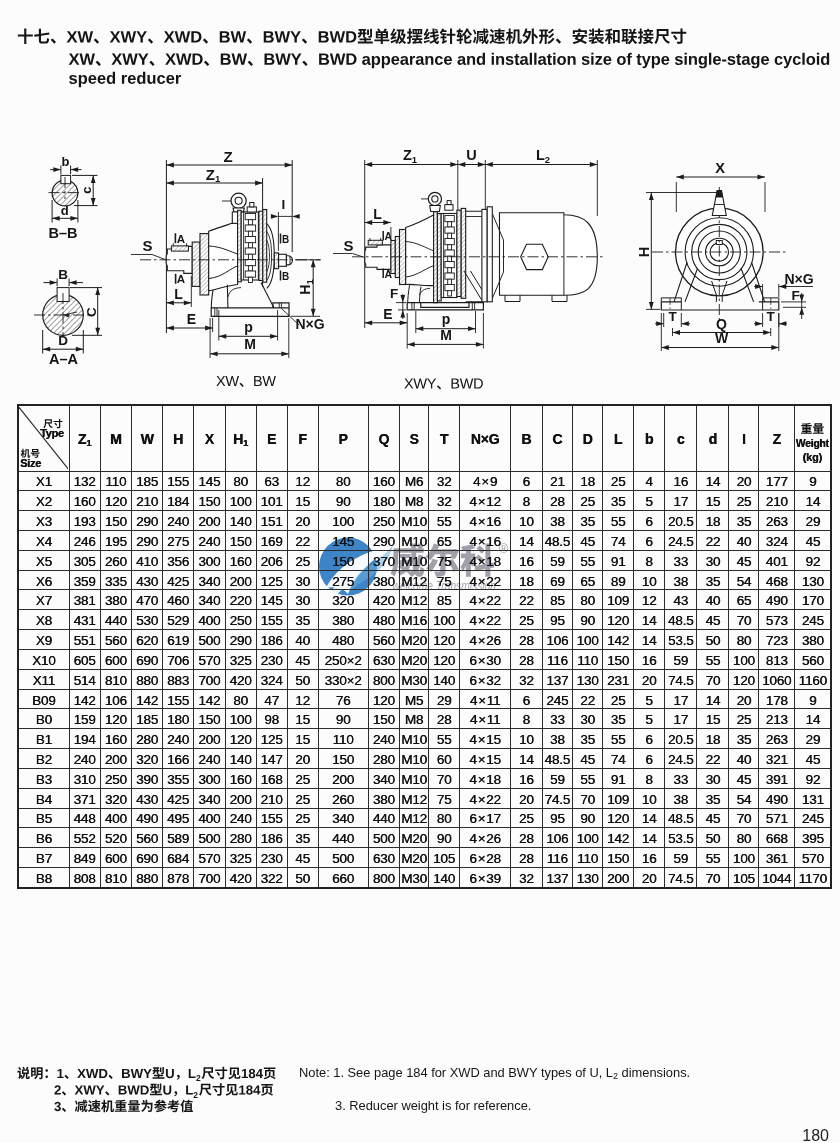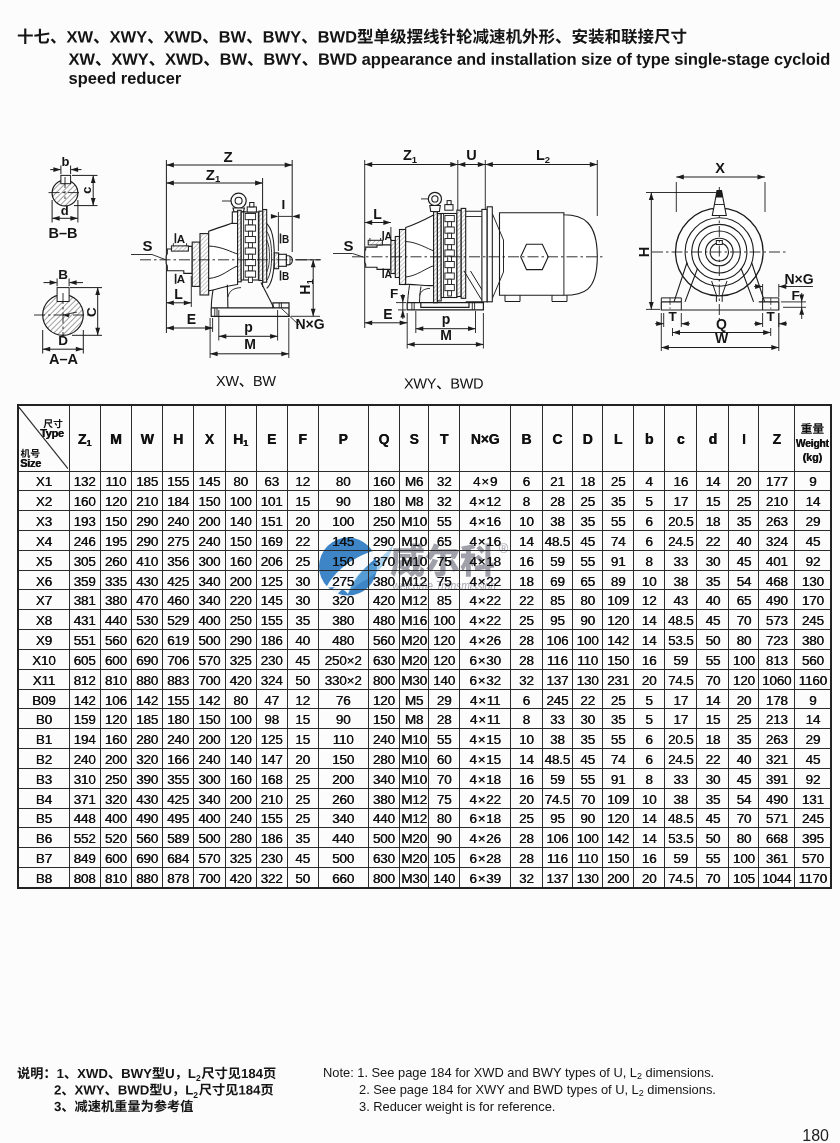--- a/index.html
+++ b/index.html
@@ -5,21 +5,21 @@
 body{width:840px;height:1143px;position:relative;background:#fcfcfc;font-family:"Liberation Sans",sans-serif;overflow:hidden;transform:translateZ(0);}
 #art{position:absolute;left:0;top:0;z-index:2;}
 #dim{position:absolute;left:17px;top:404px;width:813.5px;height:485px;border-collapse:collapse;table-layout:fixed;z-index:1;font-family:"Liberation Sans",sans-serif;}
 #dim td{border:1px solid #2b2b2b;text-align:center;vertical-align:middle;font-size:13.5px;letter-spacing:-0.2px;color:#111;padding:2px 0 0 0;overflow:hidden;text-shadow:0.4px 0 0 #111;}
 #dim tr.hd td{height:62.5px;font-size:14px;font-weight:bold;}
 #dim tr.hd td sub{font-size:9.5px;}
 #dim{border:2px solid #222;}
 #dim td.corner{padding:0;}
 #wm{position:absolute;left:318px;top:536px;z-index:0;}
 #noteszh{position:absolute;left:17px;top:1062px;z-index:2;}
-#notesen{position:absolute;left:299px;top:1064.5px;z-index:2;font-size:12.9px;color:#151515;line-height:16.3px;letter-spacing:-0.02px;margin-left:24px;}
+#notesen{position:absolute;left:299px;top:1064.5px;z-index:2;font-size:12.9px;color:#151515;line-height:16.3px;letter-spacing:-0.02px;}
 #notesen .ind{padding-left:36px;}
 #pageno{position:absolute;right:11px;top:1127px;font-size:16px;color:#222;z-index:2;}
 sub{vertical-align:baseline;position:relative;top:2px;}
 </style></head>
 <body>
 
 <svg id="art" width="840" height="420" viewBox="0 0 840 420">
 <defs>
 <pattern id="hat" patternUnits="userSpaceOnUse" width="3.9" height="3.9" patternTransform="rotate(45)">
 <rect width="3.9" height="3.9" fill="#fff"></rect>
@@ -812,21 +812,21 @@
         <td>16</td>
         <td>59</td>
         <td>55</td>
         <td>100</td>
         <td>813</td>
         <td>560</td>
       </tr>
 
 <tr>
         <td>X11</td>
-        <td>812</td>
+        <td>514</td>
         <td>810</td>
         <td>880</td>
         <td>883</td>
         <td>700</td>
         <td>420</td>
         <td>324</td>
         <td>50</td>
         <td>330×2</td>
         <td>800</td>
         <td>M30</td>
@@ -1013,21 +1013,21 @@
         <td>490</td>
         <td>495</td>
         <td>400</td>
         <td>240</td>
         <td>155</td>
         <td>25</td>
         <td>340</td>
         <td>440</td>
         <td>M12</td>
         <td>80</td>
-        <td>6 × 18</td>
+        <td>6 × 17</td>
         <td>25</td>
         <td>95</td>
         <td>90</td>
         <td>120</td>
         <td>14</td>
         <td>48.5</td>
         <td>45</td>
         <td>70</td>
         <td>571</td>
         <td>245</td>
@@ -1136,15 +1136,15 @@
 <text x="178.9" y="19" font-size="8.5" font-weight="bold" font-family="Liberation Sans, sans-serif">2</text>
 <path d="M2.1252 -10.7712V-6.8244C2.1252 -4.7124 1.9932 -1.8215999999999999 0.2772 0.1188C0.6468 0.31679999999999997 1.3596 0.9107999999999999 1.6236 1.2408C3.102 -0.4356 3.6036 -2.9832 3.762 -5.148H6.5736C7.4315999999999995 -2.0592 8.8704 0.07919999999999999 11.7084 1.0824C11.946 0.6335999999999999 12.4344 -0.0528 12.804 -0.3828C10.3488 -1.1219999999999999 8.9232 -2.8248 8.2104 -5.148H11.5896V-10.7712ZM3.8148 -9.2268H9.9264V-6.6924H3.8148V-6.8244Z M15.074399999999999 -5.2404C15.972 -4.2504 16.962 -2.8776 17.331599999999998 -1.98L18.796799999999998 -2.8908C18.3744 -3.828 17.331599999999998 -5.1216 16.433999999999997 -6.0588ZM21.119999999999997 -11.2068V-8.5668H13.793999999999999V-6.9828H21.119999999999997V-0.9107999999999999C21.119999999999997 -0.6072 20.988 -0.5016 20.6712 -0.5016C20.314799999999998 -0.5016 19.1928 -0.4884 18.084 -0.5412C18.3612 -0.07919999999999999 18.6912 0.726 18.796799999999998 1.2144C20.195999999999998 1.2276 21.2652 1.1616 21.925199999999997 0.8976C22.572 0.6335999999999999 22.8096 0.1716 22.8096 -0.8976V-6.9828H25.8192V-8.5668H22.8096V-11.2068Z M28.445999999999998 -10.6128V-2.9568H30.096V-9.0024H35.8116V-2.9568H37.5408V-10.6128ZM32.0496 -8.0124C31.930799999999998 -3.828 31.878 -1.3596 26.8356 -0.1716C27.1788 0.1716 27.587999999999997 0.792 27.7596 1.2144C30.7956 0.4092 32.2476 -0.8844 32.9736 -2.6796V-1.1352C32.9736 0.3696 33.461999999999996 0.792 35.046 0.792C35.376 0.792 36.7356 0.792 37.092 0.792C38.5176 0.792 38.94 0.2508 39.1248 -1.9667999999999999C38.7024 -2.0724 38.016 -2.31 37.686 -2.574C37.62 -0.8976 37.5276 -0.66 36.96 -0.66C36.6168 -0.66 35.507999999999996 -0.66 35.2308 -0.66C34.6368 -0.66 34.5312 -0.7128 34.5312 -1.1616V-4.0524H33.382799999999996C33.6204 -5.214 33.6864 -6.534 33.726 -8.0124Z M40.431445312499996 0.0V-1.3470703124999999H42.680859375V-7.541015625L40.502343749999994 -6.1810546875V-7.60546875L42.7775390625 -9.0814453125H44.491992187499996V-1.3470703124999999H46.57382812499999V0.0Z M53.876367187499994 -2.5587890625Q53.876367187499994 -1.2826171874999999 53.032031249999996 -0.5768554687499999Q52.1876953125 0.12890625 50.621484374999994 0.12890625Q49.068164062499996 0.12890625 48.214160156249996 -0.5736328125Q47.360156249999996 -1.276171875 47.360156249999996 -2.5458984375Q47.360156249999996 -3.416015625 47.86289062499999 -4.01220703125Q48.365624999999994 -4.6083984375 49.20996093749999 -4.7501953125V-4.7759765624999995Q48.4751953125 -4.9371093749999995 48.0240234375 -5.504296875Q47.5728515625 -6.071484375 47.5728515625 -6.8126953125Q47.5728515625 -7.927734375 48.36240234375 -8.572265625Q49.151953125 -9.216796875 50.59570312499999 -9.216796875Q52.071679687499994 -9.216796875 52.861230468749994 -8.58837890625Q53.650781249999994 -7.9599609375 53.650781249999994 -6.7998046875Q53.650781249999994 -6.05859375 53.20283203125 -5.497851562499999Q52.75488281249999 -4.9371093749999995 52.000781249999996 -4.7888671875V-4.7630859375Q52.877343749999994 -4.6212890625 53.376855468749994 -4.04443359375Q53.876367187499994 -3.4675781249999997 53.876367187499994 -2.5587890625ZM51.78808593749999 -6.703125Q51.78808593749999 -7.34765625 51.491601562499994 -7.64736328125Q51.195117187499996 -7.947070312499999 50.59570312499999 -7.947070312499999Q49.422656249999996 -7.947070312499999 49.422656249999996 -6.703125Q49.422656249999996 -5.401171874999999 50.60859375 -5.401171874999999Q51.201562499999994 -5.401171874999999 51.49482421875 -5.7041015625Q51.78808593749999 -6.00703125 51.78808593749999 -6.703125ZM52.000781249999996 -2.70703125Q52.000781249999996 -4.1314453124999995 50.582812499999996 -4.1314453124999995Q49.925390625 -4.1314453124999995 49.574121093749994 -3.7576171874999997Q49.2228515625 -3.3837890625 49.2228515625 -2.68125Q49.2228515625 -1.8820312499999998 49.57089843749999 -1.5146484375Q49.91894531249999 -1.147265625 50.634375 -1.147265625Q51.33691406249999 -1.147265625 51.668847656249994 -1.5146484375Q52.000781249999996 -1.8820312499999998 52.000781249999996 -2.70703125Z M60.341015625 -1.8498046874999998V0.0H58.613671874999994V-1.8498046874999998H54.482226562499996V-3.2097656249999997L58.317187499999996 -9.0814453125H60.341015625V-3.196875H61.552734375V-1.8498046874999998ZM58.613671874999994 -6.1681640625Q58.613671874999994 -6.5162109374999995 58.63623046875 -6.922265625Q58.6587890625 -7.3283203125 58.671679687499996 -7.4443359375Q58.5041015625 -7.0833984375 58.065820312499994 -6.400195312499999L55.958203125 -3.196875H58.613671874999994Z M67.4448328125 -5.9268V-3.564C67.4448328125 -2.2836 66.7056328125 -0.924 62.1516328125 -0.07919999999999999C62.5080328125 0.2376 62.9568328125 0.858 63.1284328125 1.2012C68.0520328125 0.1716 69.0816328125 -1.6368 69.0816328125 -3.5376V-5.9268ZM68.6988328125 -1.254C70.2036328125 -0.594 72.2628328125 0.4752 73.23963281249999 1.2012L74.2164328125 -0.039599999999999996C73.1604328125 -0.7524 71.0484328125 -1.7424 69.5964328125 -2.3232ZM63.5904328125 -7.9332V-1.782H65.2140328125V-6.4812H71.3652328125V-1.8215999999999999H73.0680328125V-7.9332H68.2632328125C68.4480328125 -8.2896 68.6460328125 -8.6988 68.8308328125 -9.1212H74.0580328125V-10.5864H62.5080328125V-9.1212H67.0488328125C66.9432328125 -8.7252 66.8112328125 -8.3028 66.6924328125 -7.9332Z" transform="translate(184.4,16)"></path>
 <path d="M0.45761718749999997 0.0V-1.2568359375Q0.8121093749999999 -2.03671875 1.46630859375 -2.7779296875Q2.1205078125 -3.519140625 3.1130859374999997 -4.3248046874999995Q4.0669921874999995 -5.0982421874999995 4.450488281249999 -5.6009765625Q4.833984375 -6.1037109375 4.833984375 -6.587109375Q4.833984375 -7.7730468749999995 3.6416015625 -7.7730468749999995Q3.0615234375 -7.7730468749999995 2.75537109375 -7.46044921875Q2.44921875 -7.1478515625 2.358984375 -6.52265625L0.5349609375 -6.625781249999999Q0.6896484374999999 -7.8890625 1.4791992187499998 -8.5529296875Q2.26875 -9.216796875 3.6287109374999997 -9.216796875Q5.0982421874999995 -9.216796875 5.884570312499999 -8.546484375Q6.6708984375 -7.876171875 6.6708984375 -6.664453125Q6.6708984375 -6.0263671875 6.41953125 -5.5107421875Q6.1681640625 -4.9951171875 5.775 -4.56005859375Q5.3818359375 -4.125 4.901660156249999 -3.7447265625Q4.4214843749999995 -3.364453125 3.9703124999999995 -3.003515625Q3.519140625 -2.642578125 3.14853515625 -2.2751953125Q2.7779296875 -1.9078125 2.5974609374999997 -1.4888671875H6.8126953125V0.0Z M10.7072109375 0.9107999999999999 12.1196109375 -0.3036C11.459610937499999 -1.1219999999999999 10.179210937499999 -2.4288 9.2420109375 -3.1944L7.8692109375 -2.0064C8.7800109375 -1.2144 9.9020109375 -0.07919999999999999 10.7072109375 0.9107999999999999Z M27.231445312499996 0.0 24.9498046875 -3.6158203125 22.668164062499997 0.0H20.657226562499996L23.802539062499996 -4.7759765624999995L20.921484375 -9.0814453125H22.932421874999996L24.9498046875 -5.8716796874999995L26.967187499999998 -9.0814453125H28.965234374999994L26.206640625 -4.7759765624999995L29.229492187499996 0.0Z M39.44531249999999 0.0H37.18945312499999L35.958398437499994 -5.2529296875Q35.732812499999994 -6.1810546875 35.57812499999999 -7.1929687499999995Q35.42343749999999 -6.3486328125 35.32675781249999 -5.90712890625Q35.23007812499999 -5.465624999999999 33.953906249999996 0.0H31.698046874999996L29.358398437499996 -9.0814453125H31.285546874999994L32.600390624999996 -3.2162109374999996L32.896874999999994 -1.7982421874999999Q33.07734375 -2.6941406249999997 33.24814453124999 -3.50947265625Q33.41894531249999 -4.3248046874999995 34.533984374999996 -9.0814453125H36.660937499999996L37.80820312499999 -4.2474609375Q37.9435546875 -3.7060546875 38.2658203125 -1.7982421874999999L38.426953125 -2.5458984375L38.76855468749999 -4.0283203125L39.86425781249999 -9.0814453125H41.791406249999994Z M47.16035156249999 -3.7253906249999997V0.0H45.26542968749999V-3.7253906249999997L42.02988281249999 -9.0814453125H44.02148437499999L46.19999999999999 -5.240039062499999L48.40429687499999 -9.0814453125H50.395898437499994Z M53.97459374999999 0.9107999999999999 55.38699374999999 -0.3036C54.72699374999999 -1.1219999999999999 53.44659374999999 -2.4288 52.50939374999999 -3.1944L51.13659374999999 -2.0064C52.04739374999999 -1.2144 53.16939374999999 -0.07919999999999999 53.97459374999999 0.9107999999999999Z M72.74179687499999 -2.591015625Q72.74179687499999 -1.353515625 71.81367187499998 -0.6767578125Q70.88554687499999 0.0 69.23554687499998 0.0H64.69160156249998V-9.0814453125H68.84882812499998Q70.51171874999999 -9.0814453125 71.36572265624999 -8.50458984375Q72.21972656249999 -7.927734375 72.21972656249999 -6.7998046875Q72.21972656249999 -6.0263671875 71.79111328124998 -5.49462890625Q71.36249999999998 -4.962890625 70.48593749999999 -4.7759765624999995Q71.58808593749998 -4.6470703124999995 72.16494140625 -4.0831054687499995Q72.74179687499999 -3.519140625 72.74179687499999 -2.591015625ZM70.30546874999999 -6.5419921875Q70.30546874999999 -7.154296875 69.91552734374999 -7.412109375Q69.52558593749998 -7.669921875 68.75859374999999 -7.669921875H66.59296874999998V-5.4205078124999995H68.77148437499999Q69.57714843749999 -5.4205078124999995 69.94130859375 -5.700878906249999Q70.30546874999999 -5.981249999999999 70.30546874999999 -6.5419921875ZM70.83398437499999 -2.7392578125Q70.83398437499999 -4.0154296875 69.00351562499999 -4.0154296875H66.59296874999998V-1.4115234374999999H69.07441406249998Q69.98964843749998 -1.4115234374999999 70.41181640624998 -1.7434570312499997Q70.83398437499999 -2.075390625 70.83398437499999 -2.7392578125Z M83.44101562499998 0.0H81.18515624999998L79.95410156249999 -5.2529296875Q79.72851562499999 -6.1810546875 79.57382812499998 -7.1929687499999995Q79.41914062499998 -6.3486328125 79.32246093749998 -5.90712890625Q79.22578124999998 -5.465624999999999 77.94960937499998 0.0H75.69374999999998L73.35410156249998 -9.0814453125H75.28124999999999L76.59609374999998 -3.2162109374999996L76.89257812499999 -1.7982421874999999Q77.07304687499997 -2.6941406249999997 77.24384765624998 -3.50947265625Q77.41464843749998 -4.3248046874999995 78.52968749999998 -9.0814453125H80.65664062499998L81.80390624999998 -4.2474609375Q81.93925781249997 -3.7060546875 82.26152343749997 -1.7982421874999999L82.42265624999997 -2.5458984375L82.76425781249998 -4.0283203125L83.85996093749998 -9.0814453125H85.78710937499997Z M94.77832031249999 -4.6083984375Q94.77832031249999 -3.2033203125 94.22724609374998 -2.15595703125Q93.67617187499998 -1.10859375 92.66748046874997 -0.554296875Q91.65878906249998 0.0 90.35683593749998 0.0H86.68300781249998V-9.0814453125H89.97011718749998Q92.26464843749999 -9.0814453125 93.52148437499999 -7.92451171875Q94.77832031249999 -6.767578125 94.77832031249999 -4.6083984375ZM92.86406249999999 -4.6083984375Q92.86406249999999 -6.071484375 92.10351562499999 -6.84169921875Q91.34296874999998 -7.6119140624999995 89.93144531249999 -7.6119140624999995H88.58437499999998V-1.46953125H90.19570312499998Q91.42031249999998 -1.46953125 92.14218749999998 -2.3138671875Q92.86406249999999 -3.158203125 92.86406249999999 -4.6083984375Z M103.39781718749998 -10.4544V-5.9664H104.84981718749998V-10.4544ZM105.81341718749998 -11.0616V-5.4252C105.81341718749998 -5.2536 105.76061718749997 -5.214 105.56261718749998 -5.214C105.37781718749997 -5.1876 104.73101718749997 -5.1876 104.12381718749998 -5.214C104.32181718749997 -4.8312 104.53301718749998 -4.224 104.59901718749998 -3.828C105.52301718749997 -3.828 106.20941718749998 -3.8544 106.69781718749998 -4.0656C107.18621718749998 -4.3032 107.31821718749998 -4.6728 107.31821718749998 -5.3988V-11.0616ZM100.13741718749998 -9.3588V-7.9728H99.01541718749998V-9.3588ZM97.28621718749997 -3.2076V-1.7688H101.11421718749997V-0.7128H95.93981718749998V0.7524H107.88581718749998V-0.7128H102.73781718749997V-1.7688H106.56581718749997V-3.2076H102.73781718749997V-4.2504H101.61581718749997V-6.5736H102.84341718749998V-7.9728H101.61581718749997V-9.3588H102.55301718749998V-10.7448H96.52061718749998V-9.3588H97.56341718749998V-7.9728H96.07181718749997V-6.5736H97.40501718749998C97.20701718749997 -5.9136 96.75821718749998 -5.28 95.79461718749998 -4.7783999999999995C96.07181718749997 -4.554 96.61301718749998 -3.9732 96.82421718749998 -3.6696C98.14421718749998 -4.3956 98.69861718749998 -5.478 98.90981718749998 -6.5736H100.13741718749998V-4.026H101.11421718749997V-3.2076Z M113.19257812499998 0.12890625Q111.31699218749998 0.12890625 110.32119140624998 -0.7863281249999999Q109.32539062499998 -1.7015624999999999 109.32539062499998 -3.4031249999999997V-9.0814453125H111.22675781249998V-3.5513671875Q111.22675781249998 -2.4749999999999996 111.73916015624998 -1.9174804687499998Q112.25156249999998 -1.3599609375 113.24414062499999 -1.3599609375Q114.26249999999997 -1.3599609375 114.81035156249997 -1.9432617187499999Q115.35820312499997 -2.5265625 115.35820312499997 -3.6158203125V-9.0814453125H117.25957031249997V-3.4998046874999997Q117.25957031249997 -1.7724609375 116.19287109374997 -0.82177734375Q115.12617187499998 0.12890625 113.19257812499998 0.12890625Z M120.62603437499997 1.8215999999999999C122.26283437499997 1.3332 123.22643437499997 0.1188 123.22643437499997 -1.386C123.22643437499997 -2.4948 122.73803437499997 -3.1944 121.80083437499998 -3.1944C121.10123437499998 -3.1944 120.50723437499997 -2.7456 120.50723437499997 -2.0064C120.50723437499997 -1.254 121.10123437499998 -0.8184 121.76123437499997 -0.8184L121.90643437499998 -0.8316C121.82723437499997 -0.1452 121.22003437499997 0.4224 120.20363437499998 0.7524Z M132.1482421875 0.0V-9.0814453125H134.049609375V-1.46953125H138.92226562499997V0.0Z" transform="translate(37,32.5)"></path>
 <text x="176.3" y="35.5" font-size="8.5" font-weight="bold" font-family="Liberation Sans, sans-serif">2</text>
 <path d="M2.1252 -10.7712V-6.8244C2.1252 -4.7124 1.9932 -1.8215999999999999 0.2772 0.1188C0.6468 0.31679999999999997 1.3596 0.9107999999999999 1.6236 1.2408C3.102 -0.4356 3.6036 -2.9832 3.762 -5.148H6.5736C7.4315999999999995 -2.0592 8.8704 0.07919999999999999 11.7084 1.0824C11.946 0.6335999999999999 12.4344 -0.0528 12.804 -0.3828C10.3488 -1.1219999999999999 8.9232 -2.8248 8.2104 -5.148H11.5896V-10.7712ZM3.8148 -9.2268H9.9264V-6.6924H3.8148V-6.8244Z M15.074399999999999 -5.2404C15.972 -4.2504 16.962 -2.8776 17.331599999999998 -1.98L18.796799999999998 -2.8908C18.3744 -3.828 17.331599999999998 -5.1216 16.433999999999997 -6.0588ZM21.119999999999997 -11.2068V-8.5668H13.793999999999999V-6.9828H21.119999999999997V-0.9107999999999999C21.119999999999997 -0.6072 20.988 -0.5016 20.6712 -0.5016C20.314799999999998 -0.5016 19.1928 -0.4884 18.084 -0.5412C18.3612 -0.07919999999999999 18.6912 0.726 18.796799999999998 1.2144C20.195999999999998 1.2276 21.2652 1.1616 21.925199999999997 0.8976C22.572 0.6335999999999999 22.8096 0.1716 22.8096 -0.8976V-6.9828H25.8192V-8.5668H22.8096V-11.2068Z M28.445999999999998 -10.6128V-2.9568H30.096V-9.0024H35.8116V-2.9568H37.5408V-10.6128ZM32.0496 -8.0124C31.930799999999998 -3.828 31.878 -1.3596 26.8356 -0.1716C27.1788 0.1716 27.587999999999997 0.792 27.7596 1.2144C30.7956 0.4092 32.2476 -0.8844 32.9736 -2.6796V-1.1352C32.9736 0.3696 33.461999999999996 0.792 35.046 0.792C35.376 0.792 36.7356 0.792 37.092 0.792C38.5176 0.792 38.94 0.2508 39.1248 -1.9667999999999999C38.7024 -2.0724 38.016 -2.31 37.686 -2.574C37.62 -0.8976 37.5276 -0.66 36.96 -0.66C36.6168 -0.66 35.507999999999996 -0.66 35.2308 -0.66C34.6368 -0.66 34.5312 -0.7128 34.5312 -1.1616V-4.0524H33.382799999999996C33.6204 -5.214 33.6864 -6.534 33.726 -8.0124Z M40.431445312499996 0.0V-1.3470703124999999H42.680859375V-7.541015625L40.502343749999994 -6.1810546875V-7.60546875L42.7775390625 -9.0814453125H44.491992187499996V-1.3470703124999999H46.57382812499999V0.0Z M53.876367187499994 -2.5587890625Q53.876367187499994 -1.2826171874999999 53.032031249999996 -0.5768554687499999Q52.1876953125 0.12890625 50.621484374999994 0.12890625Q49.068164062499996 0.12890625 48.214160156249996 -0.5736328125Q47.360156249999996 -1.276171875 47.360156249999996 -2.5458984375Q47.360156249999996 -3.416015625 47.86289062499999 -4.01220703125Q48.365624999999994 -4.6083984375 49.20996093749999 -4.7501953125V-4.7759765624999995Q48.4751953125 -4.9371093749999995 48.0240234375 -5.504296875Q47.5728515625 -6.071484375 47.5728515625 -6.8126953125Q47.5728515625 -7.927734375 48.36240234375 -8.572265625Q49.151953125 -9.216796875 50.59570312499999 -9.216796875Q52.071679687499994 -9.216796875 52.861230468749994 -8.58837890625Q53.650781249999994 -7.9599609375 53.650781249999994 -6.7998046875Q53.650781249999994 -6.05859375 53.20283203125 -5.497851562499999Q52.75488281249999 -4.9371093749999995 52.000781249999996 -4.7888671875V-4.7630859375Q52.877343749999994 -4.6212890625 53.376855468749994 -4.04443359375Q53.876367187499994 -3.4675781249999997 53.876367187499994 -2.5587890625ZM51.78808593749999 -6.703125Q51.78808593749999 -7.34765625 51.491601562499994 -7.64736328125Q51.195117187499996 -7.947070312499999 50.59570312499999 -7.947070312499999Q49.422656249999996 -7.947070312499999 49.422656249999996 -6.703125Q49.422656249999996 -5.401171874999999 50.60859375 -5.401171874999999Q51.201562499999994 -5.401171874999999 51.49482421875 -5.7041015625Q51.78808593749999 -6.00703125 51.78808593749999 -6.703125ZM52.000781249999996 -2.70703125Q52.000781249999996 -4.1314453124999995 50.582812499999996 -4.1314453124999995Q49.925390625 -4.1314453124999995 49.574121093749994 -3.7576171874999997Q49.2228515625 -3.3837890625 49.2228515625 -2.68125Q49.2228515625 -1.8820312499999998 49.57089843749999 -1.5146484375Q49.91894531249999 -1.147265625 50.634375 -1.147265625Q51.33691406249999 -1.147265625 51.668847656249994 -1.5146484375Q52.000781249999996 -1.8820312499999998 52.000781249999996 -2.70703125Z M60.341015625 -1.8498046874999998V0.0H58.613671874999994V-1.8498046874999998H54.482226562499996V-3.2097656249999997L58.317187499999996 -9.0814453125H60.341015625V-3.196875H61.552734375V-1.8498046874999998ZM58.613671874999994 -6.1681640625Q58.613671874999994 -6.5162109374999995 58.63623046875 -6.922265625Q58.6587890625 -7.3283203125 58.671679687499996 -7.4443359375Q58.5041015625 -7.0833984375 58.065820312499994 -6.400195312499999L55.958203125 -3.196875H58.613671874999994Z M67.4448328125 -5.9268V-3.564C67.4448328125 -2.2836 66.7056328125 -0.924 62.1516328125 -0.07919999999999999C62.5080328125 0.2376 62.9568328125 0.858 63.1284328125 1.2012C68.0520328125 0.1716 69.0816328125 -1.6368 69.0816328125 -3.5376V-5.9268ZM68.6988328125 -1.254C70.2036328125 -0.594 72.2628328125 0.4752 73.23963281249999 1.2012L74.2164328125 -0.039599999999999996C73.1604328125 -0.7524 71.0484328125 -1.7424 69.5964328125 -2.3232ZM63.5904328125 -7.9332V-1.782H65.2140328125V-6.4812H71.3652328125V-1.8215999999999999H73.0680328125V-7.9332H68.2632328125C68.4480328125 -8.2896 68.6460328125 -8.6988 68.8308328125 -9.1212H74.0580328125V-10.5864H62.5080328125V-9.1212H67.0488328125C66.9432328125 -8.7252 66.8112328125 -8.3028 66.6924328125 -7.9332Z" transform="translate(181.8,32.5)"></path>
 <path d="M6.8642578125 -2.5201171875Q6.8642578125 -1.2439453125 6.0263671875 -0.5478515625Q5.1884765625 0.14824218749999998 3.6416015625 0.14824218749999998Q2.1785156249999997 0.14824218749999998 1.3148437499999999 -0.52529296875Q0.451171875 -1.198828125 0.3029296875 -2.4685546874999997L2.1462890624999997 -2.6296874999999997Q2.3203125 -1.3212890625 3.6351562499999996 -1.3212890625Q4.2861328125 -1.3212890625 4.6470703125 -1.6435546875Q5.0080078125 -1.9658203125 5.0080078125 -2.6296874999999997Q5.0080078125 -3.235546875 4.5697265625 -3.5578125Q4.1314453124999995 -3.880078125 3.2677734375 -3.880078125H2.6361328124999996V-5.3431640625H3.2291015625Q4.008984375 -5.3431640625 4.402148437499999 -5.6622070312499995Q4.7953125 -5.981249999999999 4.7953125 -6.57421875Q4.7953125 -7.1349609375 4.482714843749999 -7.45400390625Q4.1701171875 -7.7730468749999995 3.5707031249999996 -7.7730468749999995Q3.0099609375 -7.7730468749999995 2.66513671875 -7.463671874999999Q2.3203125 -7.154296875 2.26875 -6.587109375L0.45761718749999997 -6.716015625Q0.5994140625 -7.8890625 1.4308593749999998 -8.5529296875Q2.2623046875 -9.216796875 3.6029296874999996 -9.216796875Q5.02734375 -9.216796875 5.82978515625 -8.57548828125Q6.6322265625 -7.9341796874999995 6.6322265625 -6.7998046875Q6.6322265625 -5.949023437499999 6.13271484375 -5.401171874999999Q5.633203125 -4.8533203125 4.6921875 -4.6728515625V-4.6470703124999995Q5.736328125 -4.524609375 6.30029296875 -3.96064453125Q6.8642578125 -3.3966796875 6.8642578125 -2.5201171875Z M10.7072109375 0.9107999999999999 12.1196109375 -0.3036C11.459610937499999 -1.1219999999999999 10.179210937499999 -2.4288 9.2420109375 -3.1944L7.8692109375 -2.0064C8.7800109375 -1.2144 9.9020109375 -0.07919999999999999 10.7072109375 0.9107999999999999Z M25.847610937499997 -7.0488V-5.9004H28.949610937499997V-7.0488ZM20.990010937499996 -10.0056C21.544410937499997 -8.8308 22.112010937499996 -7.2863999999999995 22.310010937499996 -6.336L23.6564109375 -6.9168C23.418810937499998 -7.854 22.798410937499998 -9.3456 22.217610937499998 -10.4808ZM20.831610937499995 -0.1056 22.217610937499998 0.4356C22.6928109375 -0.924 23.194410937499995 -2.6532 23.590410937499996 -4.2372L22.349610937499996 -4.8312C21.9140109375 -3.1284 21.2936109375 -1.2671999999999999 20.831610937499995 -0.1056ZM29.134410937499997 -11.1936 29.200410937499996 -9.1872H24.105210937499997V-5.5044C24.105210937499997 -3.7356 24.012810937499996 -1.2936 22.9964109375 0.4092C23.326410937499997 0.5544 23.946810937499997 0.9636 24.1976109375 1.2144C25.306410937499997 -0.6468 25.491210937499996 -3.5244 25.491210937499996 -5.5044V-7.8012H29.266410937499998C29.3852109375 -5.6628 29.570010937499998 -3.7883999999999998 29.8604109375 -2.3232C29.609610937499998 -1.9667999999999999 29.3456109375 -1.6236 29.068410937499998 -1.3068V-5.1612H25.9004109375V-0.594H27.075210937499996V-1.2012H28.976010937499996C28.5008109375 -0.6732 27.972810937499997 -0.2112 27.392010937499997 0.1848C27.695610937499996 0.4092 28.2236109375 0.9107999999999999 28.434810937499996 1.1616C29.108010937499998 0.6335999999999999 29.728410937499998 0.0132 30.282810937499995 -0.6864C30.7052109375 0.5016 31.2596109375 1.1748 31.9856109375 1.188C32.50041093749999 1.2012 33.1472109375 0.6732 33.4640109375 -1.7292C33.2264109375 -1.848 32.6324109375 -2.2176 32.3948109375 -2.508C32.3156109375 -1.2671999999999999 32.1836109375 -0.5808 31.9856109375 -0.5808C31.734810937499997 -0.594 31.497210937499997 -1.1616 31.286010937499995 -2.1384C32.1044109375 -3.4979999999999998 32.73801093749999 -5.082 33.2000109375 -6.8508L31.893210937499997 -7.1148C31.642410937499996 -6.0984 31.325610937499995 -5.148 30.929610937499998 -4.2768C30.810810937499998 -5.3064 30.7052109375 -6.5076 30.6260109375 -7.8012H33.2792109375V-9.1872H32.170410937499994L33.002010937499996 -9.8736C32.685210937499996 -10.2696 32.0384109375 -10.824 31.497210937499997 -11.1936L30.599610937499996 -10.494C31.088010937499995 -10.1112 31.668810937499998 -9.5832 31.972410937499998 -9.1872H30.560010937499996L30.5072109375 -11.1936ZM27.075210937499996 -3.9335999999999998H28.025610937499998V-2.4156H27.075210937499996Z M34.3484109375 -9.9264C35.0744109375 -9.24 35.9852109375 -8.2896 36.3812109375 -7.656L37.6616109375 -8.6328C37.2128109375 -9.2532 36.2624109375 -10.1508 35.5364109375 -10.7844ZM37.4240109375 -6.4812H34.2428109375V-5.016H35.9060109375V-1.5048C35.3252109375 -1.2408 34.6784109375 -0.7788 34.0712109375 -0.2112L35.0348109375 1.1484C35.6288109375 0.4092 36.3152109375 -0.3696 36.7772109375 -0.3696C37.1072109375 -0.3696 37.5428109375 -0.0132 38.1632109375 0.2904C39.1532109375 0.792 40.3016109375 0.9372 41.8856109375 0.9372C43.1792109375 0.9372 45.2912109375 0.858 46.1624109375 0.792C46.1888109375 0.3696 46.4132109375 -0.3432 46.5848109375 -0.7524C45.3044109375 -0.5676 43.2848109375 -0.462 41.9384109375 -0.462C40.5392109375 -0.462 39.3116109375 -0.5544 38.4272109375 -0.99C37.9916109375 -1.2012 37.6880109375 -1.3992 37.4240109375 -1.5444ZM39.8000109375 -6.8112H41.2520109375V-5.676H39.8000109375ZM42.7832109375 -6.8112H44.2748109375V-5.676H42.7832109375ZM41.2520109375 -11.1936V-10.0716H37.9784109375V-8.7516H41.2520109375V-8.0256H38.3480109375V-4.4748H40.5656109375C39.8528109375 -3.6036 38.7440109375 -2.7852 37.6484109375 -2.3628C37.9784109375 -2.0724 38.4272109375 -1.518 38.6516109375 -1.1616C39.6020109375 -1.6368 40.5260109375 -2.4288 41.2520109375 -3.3396V-0.9372H42.7832109375V-3.2736C43.7600109375 -2.64 44.7236109375 -1.914 45.251610937500004 -1.3596L46.215210937500004 -2.442C45.5816109375 -3.0492 44.3936109375 -3.8412 43.298010937499996 -4.4748H45.8060109375V-8.0256H42.7832109375V-8.7516H46.2416109375V-10.0716H42.7832109375V-11.1936Z M53.382810937500004 -10.4544V-6.1776C53.382810937500004 -4.1844 53.224410937500004 -1.5972 51.4688109375 0.1452C51.8252109375 0.3432 52.44561093750001 0.8712 52.696410937500005 1.1616C54.610410937500006 -0.7524 54.9140109375 -3.9335999999999998 54.9140109375 -6.1776V-8.9628H56.5640109375V-1.0296C56.5640109375 0.1056 56.6696109375 0.4224 56.9204109375 0.6864C57.144810937500004 0.924 57.5276109375 1.0428 57.8444109375 1.0428C58.055610937500006 1.0428 58.3592109375 1.0428 58.583610937500005 1.0428C58.8872109375 1.0428 59.190810937500004 0.9768 59.4020109375 0.8052C59.626410937500005 0.6335999999999999 59.7584109375 0.3828 59.8376109375 -0.0132C59.9168109375 -0.396 59.9696109375 -1.3332 59.982810937500005 -2.046C59.6000109375 -2.178 59.151210937500004 -2.4288 58.8476109375 -2.6796C58.8476109375 -1.8876 58.821210937500005 -1.254 58.8080109375 -0.9636C58.781610937500005 -0.6732 58.7684109375 -0.5544 58.7156109375 -0.4884C58.6760109375 -0.4356 58.6100109375 -0.4092 58.544010937500005 -0.4092C58.4780109375 -0.4092 58.385610937500005 -0.4092 58.3196109375 -0.4092C58.266810937500004 -0.4092 58.21401093750001 -0.4356 58.1744109375 -0.4884C58.134810937500006 -0.5412 58.134810937500006 -0.726 58.134810937500006 -1.0824V-10.4544ZM49.488810937500006 -11.22V-8.4876H47.535210937500004V-6.9959999999999996H49.290810937500005C48.8684109375 -5.3988 48.0764109375 -3.63 47.205210937500006 -2.574C47.456010937500004 -2.178 47.812410937500005 -1.5312 47.9576109375 -1.0956C48.538410937500004 -1.8348 49.0664109375 -2.9172 49.488810937500006 -4.1052V1.1748H51.006810937500006V-4.356C51.3896109375 -3.762 51.772410937500005 -3.1284 51.9836109375 -2.706L52.8812109375 -3.9864C52.617210937500005 -4.3296 51.455610937500005 -5.7288 51.006810937500006 -6.204V-6.9959999999999996H52.7228109375V-8.4876H51.006810937500006V-11.22Z M62.1608109375 -7.128V-2.9172H65.88321093750001V-2.3364H61.72521093750001V-1.1352H65.88321093750001V-0.4488H60.748410937500005V0.8052H72.77361093750001V-0.4488H67.48041093750001V-1.1352H71.9156109375V-2.3364H67.48041093750001V-2.9172H71.41401093750001V-7.128H67.48041093750001V-7.6296H72.6812109375V-8.8704H67.48041093750001V-9.5436C68.93241093750001 -9.6492 70.30521093750001 -9.7944 71.4668109375 -9.9792L70.7276109375 -11.2068C68.4836109375 -10.8372 64.9064109375 -10.6128 61.81761093750001 -10.56C61.949610937500005 -10.2432 62.108010937500005 -9.702 62.13441093750001 -9.3324C63.3224109375 -9.3456 64.60281093750001 -9.3852 65.88321093750001 -9.4512V-8.8704H60.827610937500005V-7.6296H65.88321093750001V-7.128ZM63.705210937500006 -4.554H65.88321093750001V-3.96H63.705210937500006ZM67.48041093750001 -4.554H69.80361093750001V-3.96H67.48041093750001ZM63.705210937500006 -6.0852H65.88321093750001V-5.5044H63.705210937500006ZM67.48041093750001 -6.0852H69.80361093750001V-5.5044H67.48041093750001Z M77.1428109375 -8.7912H82.63401093750001V-8.3424H77.1428109375ZM77.1428109375 -10.0056H82.63401093750001V-9.556799999999999H77.1428109375ZM75.6248109375 -10.8108V-7.5372H84.23121093750001V-10.8108ZM73.94841093750001 -7.1411999999999995V-6.006H85.97361093750001V-7.1411999999999995ZM76.86561093750001 -3.5244H79.16241093750001V-3.0624H76.86561093750001ZM80.69361093750001 -3.5244H83.00361093750001V-3.0624H80.69361093750001ZM76.86561093750001 -4.7783999999999995H79.16241093750001V-4.3164H76.86561093750001ZM80.69361093750001 -4.7783999999999995H83.00361093750001V-4.3164H80.69361093750001ZM73.9220109375 -0.2904V0.858H86.00001093750001V-0.2904H80.69361093750001V-0.7788H84.8120109375V-1.782H80.69361093750001V-2.2176H84.56121093750001V-5.61H75.38721093750002V-2.2176H79.16241093750001V-1.782H75.11001093750001V-0.7788H79.16241093750001V-0.2904Z M88.3364109375 -10.3224C88.79841093750001 -9.6888 89.35281093750001 -8.8176 89.56401093750002 -8.2896L91.04241093750001 -8.91C90.79161093750001 -9.4644 90.21081093750001 -10.296 89.72241093750002 -10.89ZM92.9036109375 -4.6728C93.48441093750002 -3.894 94.14441093750001 -2.838 94.4216109375 -2.1648L95.84721093750001 -2.8776C95.5436109375 -3.5508 94.83081093750002 -4.554 94.23681093750001 -5.2932ZM91.6232109375 -11.1936V-9.3984C91.6232109375 -9.0024 91.61001093750001 -8.58 91.58361093750001 -8.1312H87.51801093750001V-6.534H91.39881093750002C91.01601093750001 -4.3692 89.96001093750002 -1.9667999999999999 87.18801093750001 -0.2376C87.58401093750001 0.0132 88.19121093750002 0.5808 88.45521093750001 0.9372C91.58361093750001 -1.1219999999999999 92.67921093750002 -3.9996 93.04881093750001 -6.534H96.9032109375C96.75801093750002 -2.7588 96.5864109375 -1.1219999999999999 96.23001093750001 -0.7524C96.07161093750001 -0.5808 95.92641093750001 -0.5412 95.66241093750001 -0.5412C95.3060109375 -0.5412 94.54041093750001 -0.5412 93.72201093750002 -0.6072C94.0256109375 -0.1452 94.25001093750001 0.5676 94.28961093750002 1.056C95.08161093750002 1.0824 95.90001093750001 1.0956 96.40161093750001 1.0164C96.95601093750001 0.9372 97.33881093750001 0.7788 97.72161093750002 0.2904C98.24961093750001 -0.3696 98.40801093750001 -2.2836 98.59281093750002 -7.3788C98.60601093750002 -7.59 98.60601093750002 -8.1312 98.60601093750002 -8.1312H93.20721093750001C93.2204109375 -8.58 93.23361093750002 -8.9892 93.23361093750002 -9.3852V-11.1936Z M107.81961093750002 -3.7092C106.72401093750001 -2.97 104.54601093750001 -2.4156 102.72441093750001 -2.1648C103.05441093750001 -1.8348 103.41081093750002 -1.3332 103.59561093750001 -0.9504C105.60201093750001 -1.3464 107.76681093750001 -2.0196 109.13961093750001 -3.0492ZM109.37721093750001 -2.376C107.92521093750001 -1.0296 104.94201093750002 -0.4224 101.81361093750002 -0.1848C102.10401093750002 0.1848 102.42081093750001 0.7788 102.56601093750001 1.2144C106.01121093750001 0.8052 109.03401093750001 0.0528 110.85561093750002 -1.7028ZM101.99841093750001 -7.5767999999999995C102.35481093750002 -7.6956 102.79041093750001 -7.7484 104.51961093750002 -7.8276C104.38761093750001 -7.5372 104.25561093750001 -7.26 104.09721093750001 -6.9959999999999996H100.36161093750002V-5.5968H103.09401093750002C102.27561093750002 -4.686 101.24601093750002 -3.96 100.04481093750002 -3.4584C100.40121093750001 -3.168 100.99521093750002 -2.5343999999999998 101.23281093750002 -2.2176C102.01161093750001 -2.6136 102.72441093750001 -3.0888 103.38441093750001 -3.6696C103.60881093750001 -3.432 103.80681093750002 -3.168 103.95201093750002 -2.97C105.27201093750001 -3.2604 106.93521093750002 -3.8148 108.07041093750001 -4.4879999999999995L106.77681093750002 -5.2008C106.14321093750002 -4.8444 105.04761093750001 -4.5144 104.01801093750001 -4.2768C104.41401093750001 -4.686 104.77041093750002 -5.1216 105.08721093750002 -5.5968H107.67441093750001C108.63801093750001 -4.1712 110.07681093750001 -2.9304 111.58161093750002 -2.2176C111.81921093750002 -2.6136 112.29441093750002 -3.1944 112.65081093750001 -3.4979999999999998C111.4760109375 -3.9468 110.34081093750001 -4.7124 109.49601093750002 -5.5968H112.38681093750002V-6.9959999999999996H105.90561093750001C106.05081093750002 -7.2863999999999995 106.18281093750001 -7.59 106.30161093750002 -7.9068L109.70721093750001 -8.0388C109.99761093750001 -7.7748 110.24841093750001 -7.524 110.43321093750001 -7.2996L111.77961093750001 -8.1972C111.02721093750002 -9.0288 109.52241093750001 -10.1508 108.37401093750002 -10.89L107.12001093750001 -10.098C107.48961093750002 -9.847199999999999 107.88561093750002 -9.556799999999999 108.28161093750002 -9.2532L104.58561093750001 -9.1608C105.29841093750001 -9.5964 105.99801093750001 -10.0848 106.63161093750001 -10.5996L105.20601093750001 -11.3784C104.28201093750002 -10.4676 102.97521093750001 -9.6624 102.55281093750001 -9.438C102.15681093750001 -9.2136 101.85321093750001 -9.0684 101.53641093750001 -9.0156C101.69481093750001 -8.6064 101.91921093750001 -7.8804 101.99841093750001 -7.5767999999999995Z M123.68601093750001 -10.6788C123.27681093750002 -10.1508 122.81481093750001 -9.6228 122.31321093750002 -9.1344V-9.847199999999999H119.66001093750002V-11.22H118.08921093750001V-9.847199999999999H114.96081093750001V-8.5536H118.08921093750001V-7.5108H113.83881093750001V-6.1776H118.51161093750002C116.90121093750001 -5.1744 115.14561093750002 -4.356 113.40321093750002 -3.762C113.61441093750001 -3.4188 113.91801093750001 -2.6928 114.01041093750001 -2.3364C115.10601093750002 -2.772 116.21481093750002 -3.2736 117.28401093750001 -3.8544C116.94081093750002 -3.1152 116.54481093750002 -2.3496 116.20161093750002 -1.7556H121.89081093750002C121.71921093750002 -0.9768 121.52121093750002 -0.528 121.29681093750001 -0.3696C121.12521093750001 -0.264 120.94041093750002 -0.2508 120.63681093750002 -0.2508C120.22761093750002 -0.2508 119.15841093750002 -0.2772 118.26081093750001 -0.3432C118.55121093750002 0.0528 118.77561093750002 0.6732 118.80201093750001 1.1219999999999999C119.72601093750002 1.1616 120.59721093750002 1.1616 121.09881093750002 1.1352C121.74561093750002 1.0956 122.15481093750002 1.0032 122.55081093750002 0.66C123.02601093750002 0.2508 123.32961093750002 -0.6468 123.62001093750001 -2.3891999999999998C123.67281093750002 -2.6004 123.71241093750001 -3.036 123.71241093750001 -3.036H118.52481093750002L118.97361093750001 -3.9996H124.08201093750002V-5.214H119.58081093750002C120.05601093750002 -5.5176 120.50481093750001 -5.8476 120.95361093750002 -6.1776H125.41521093750002V-7.5108H122.57721093750001C123.44841093750001 -8.2896 124.22721093750002 -9.108 124.91361093750001 -9.9792ZM119.66001093750002 -7.5108V-8.5536H121.70601093750001C121.31001093750001 -8.1972 120.88761093750001 -7.8408 120.45201093750002 -7.5108Z M133.8632109375 -11.1936C133.83681093750002 -10.824 133.81041093750002 -10.428 133.75761093750003 -10.0056H130.56321093750003V-8.6592H133.5728109375L133.4144109375 -7.7484H131.13081093750003V-0.396H129.98241093750002V0.9372H138.9188109375V-0.396H137.9024109375V-7.7484H134.85321093750002L135.07761093750003 -8.6592H138.61521093750002V-10.0056H135.3416109375L135.53961093750002 -11.1408ZM132.51681093750003 -0.396V-1.1484H136.4504109375V-0.396ZM132.51681093750003 -4.7783999999999995H136.4504109375V-4.0392H132.51681093750003ZM132.51681093750003 -5.8608V-6.5868H136.4504109375V-5.8608ZM132.51681093750003 -2.97H136.4504109375V-2.2308H132.51681093750003ZM129.25641093750002 -11.1804C128.62281093750002 -9.2928 127.54041093750001 -7.4184 126.40521093750002 -6.2172C126.66921093750003 -5.8212 127.09161093750002 -4.95 127.23681093750002 -4.5672C127.48761093750002 -4.8444 127.72521093750002 -5.148 127.96281093750002 -5.4648V1.1748H129.42801093750003V-7.8144C129.92961093750003 -8.7516 130.36521093750002 -9.7416 130.72161093750003 -10.7052Z" transform="translate(37,49)"></path>
 </g>
 </svg>
 
 <div id="notesen">Note: 1. See page 184 for XWD and BWY types of U, L<sub style="font-size:9px">2</sub> dimensions.<br>
-<span class="ind">2. See page 184 for XWY and BWD types of U, L<sub style="font-size:9px">2</sub> dimensions.</span><br>
+<br>
 <span class="ind">3. Reducer weight is for reference.</span></div>
 
 <div id="pageno">180</div>
 </body></html>

